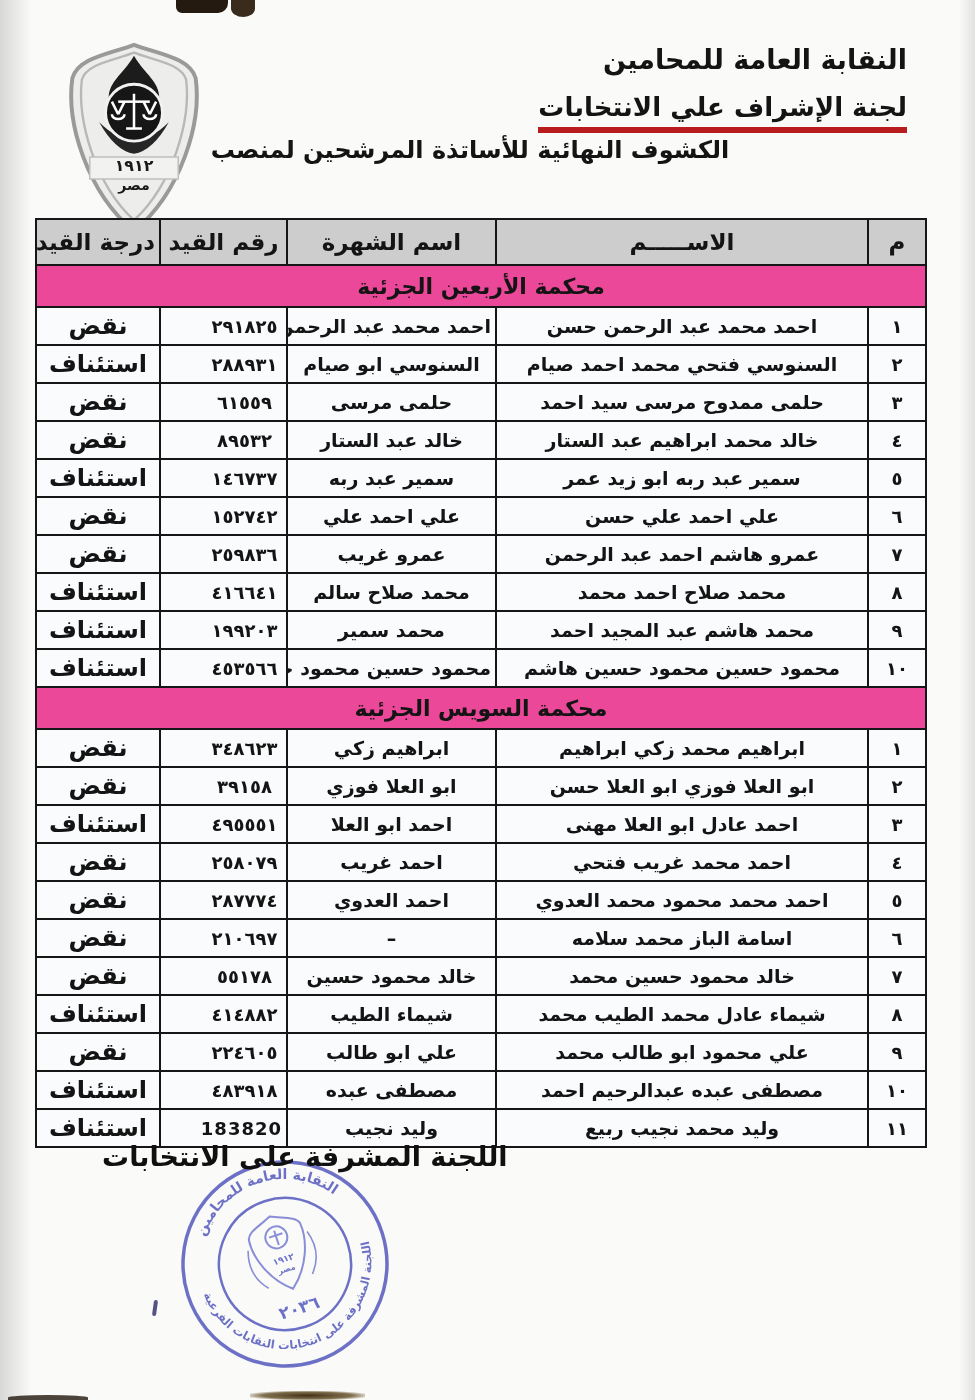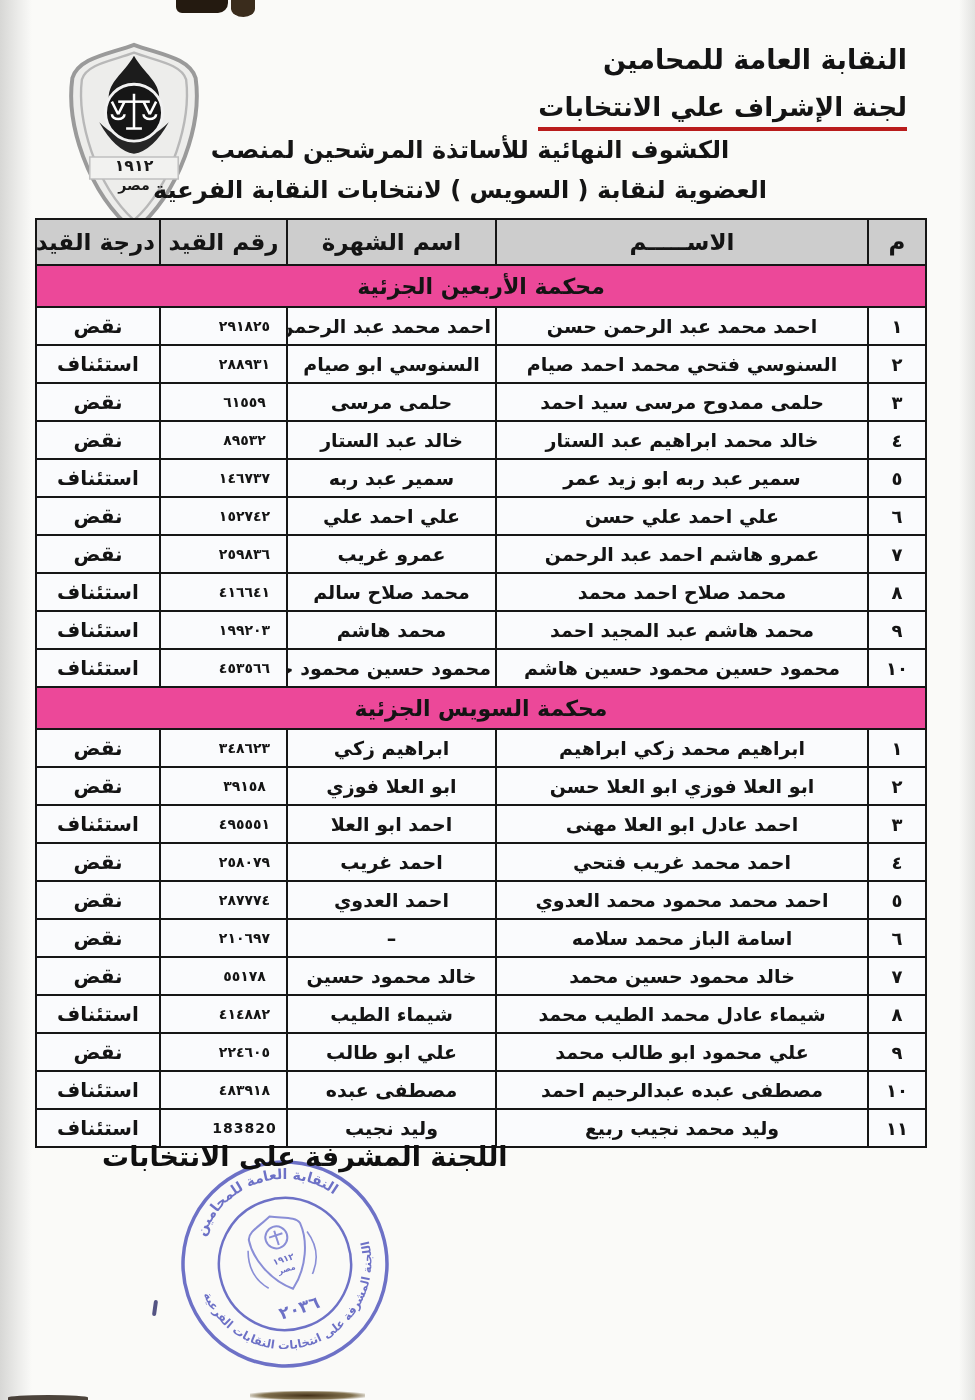--- a/index.html
+++ b/index.html
@@ -20,41 +20,41 @@
   .smudge-bottom-1 { position:absolute; left:250px; top:1391px; width:115px; height:9px;
     background:radial-gradient(ellipse at center,#443118 0%,#80704e 55%,rgba(250,250,248,0) 80%); }
   .smudge-bottom-2 { position:absolute; left:8px; top:1395px; width:80px; height:5px;
     background:#20160c; border-radius:50% 50% 0 0; opacity:.8; }
   .tick-mark { position:absolute; left:153px; top:1300px; width:4px; height:16px;
     background:#2b2b66; border-radius:2px; transform:rotate(8deg); opacity:.8; }
 
   
   .hdr1 { position:absolute; top:44px;  right:68px; font-size:27px; font-weight:bold; direction:rtl; }
   .hdr2 { position:absolute; top:92px;  right:68px; font-size:26px; font-weight:bold; direction:rtl;
-          border-bottom:4px solid #b91c1c; padding-bottom:5px; }
+          border-bottom:6px solid #b91c1c; padding-bottom:5px; }
   .hdr3 { position:absolute; top:136px; left:140px; width:660px; text-align:center;
           font-size:24px; font-weight:bold; direction:rtl; }
   .hdr4 { position:absolute; top:176px; left:130px; width:660px; text-align:center;
           font-size:24px; font-weight:bold; direction:rtl; }
 
   
   .emblem { position:absolute; left:55px; top:40px; }
 
   
   table.roster { position:absolute; top:218px; left:35px; width:890px;
     border-collapse:collapse; direction:rtl; table-layout:fixed; }
   .roster th, .roster td {
     border:2px solid #161616; font-weight:bold; text-align:center;
     vertical-align:middle; padding:0 4px; overflow:hidden; white-space:nowrap; }
   .roster thead th { background:#cdcdcd; height:44px; font-size:23px; }
   .roster td { background:#fafbfd; height:36px; font-size:19px; }
   .roster tr.section-row td { background:#ec4899; height:40px; font-size:22px; }
   .roster td.c-num { font-size:18px; }
-  .roster td.c-reg { font-size:14px; letter-spacing:1px;padding-left:46px; }
-  .roster td.c-deg { font-size:20px; }
+  .roster td.c-reg { font-size:18px; letter-spacing:1px;padding-left:46px; }
+  .roster td.c-deg { font-size:24px; }
 
   
   .stamp { position:absolute; left:150px; top:1144px; opacity:.88; z-index:2; }
   .footer-label { position:absolute; left:102px; top:1141px; z-index:3;
     font-size:27px; font-weight:bold; direction:rtl; color:#101010; }
 </style>
 </head>
 <body>
 
 <div class="page">
@@ -81,21 +81,20 @@
       <line x1="45" y1="56" x2="55" y2="56"></line>
     </g>
     <path d="M22,74 h56 v14 h-56 z" fill="#f2f2f0" stroke="#c0c0c0" stroke-width="1"></path>
     <text x="50" y="83" text-anchor="middle" font-size="10" font-weight="bold" fill="#1a1a1a">١٩١٢</text>
     <text x="50" y="95" text-anchor="middle" font-size="9" font-weight="bold" fill="#1a1a1a">مصر</text>
   </svg>
 
   <div class="hdr1">النقابة العامة للمحامين</div>
   <div class="hdr2">لجنة الإشراف علي الانتخابات</div>
   <div class="hdr3">الكشوف النهائية للأساتذة المرشحين لمنصب</div>
-  <div class="hdr4">العضوية لنقابة ( السويس ) لانتخابات النقابة الفرعية</div>
 
   <table class="roster">
     <colgroup>
       <col style="width:58px">
         <col style="width:372px">
         <col style="width:209px">
       <col style="width:127px">
         <col style="width:124px">
     </colgroup>
     <thead>
@@ -172,21 +171,21 @@
       <td class="c-num">٨</td>
       <td class="c-name">محمد صلاح احمد محمد</td>
       <td class="c-alias">محمد صلاح سالم</td>
       <td class="c-reg">٤١٦٦٤١</td>
       <td class="c-deg">استئناف</td>
     </tr>
 
     <tr class="data-row">
       <td class="c-num">٩</td>
       <td class="c-name">محمد هاشم عبد المجيد احمد</td>
-      <td class="c-alias">محمد هاشم</td>
+      <td class="c-alias">محمد سمير</td>
       <td class="c-reg">١٩٩٢٠٣</td>
       <td class="c-deg">استئناف</td>
     </tr>
 
     <tr class="data-row">
       <td class="c-num">١٠</td>
       <td class="c-name">محمود حسين محمود حسين هاشم</td>
       <td class="c-alias">محمود حسين محمود حسين</td>
       <td class="c-reg">٤٥٣٥٦٦</td>
       <td class="c-deg">استئناف</td>

